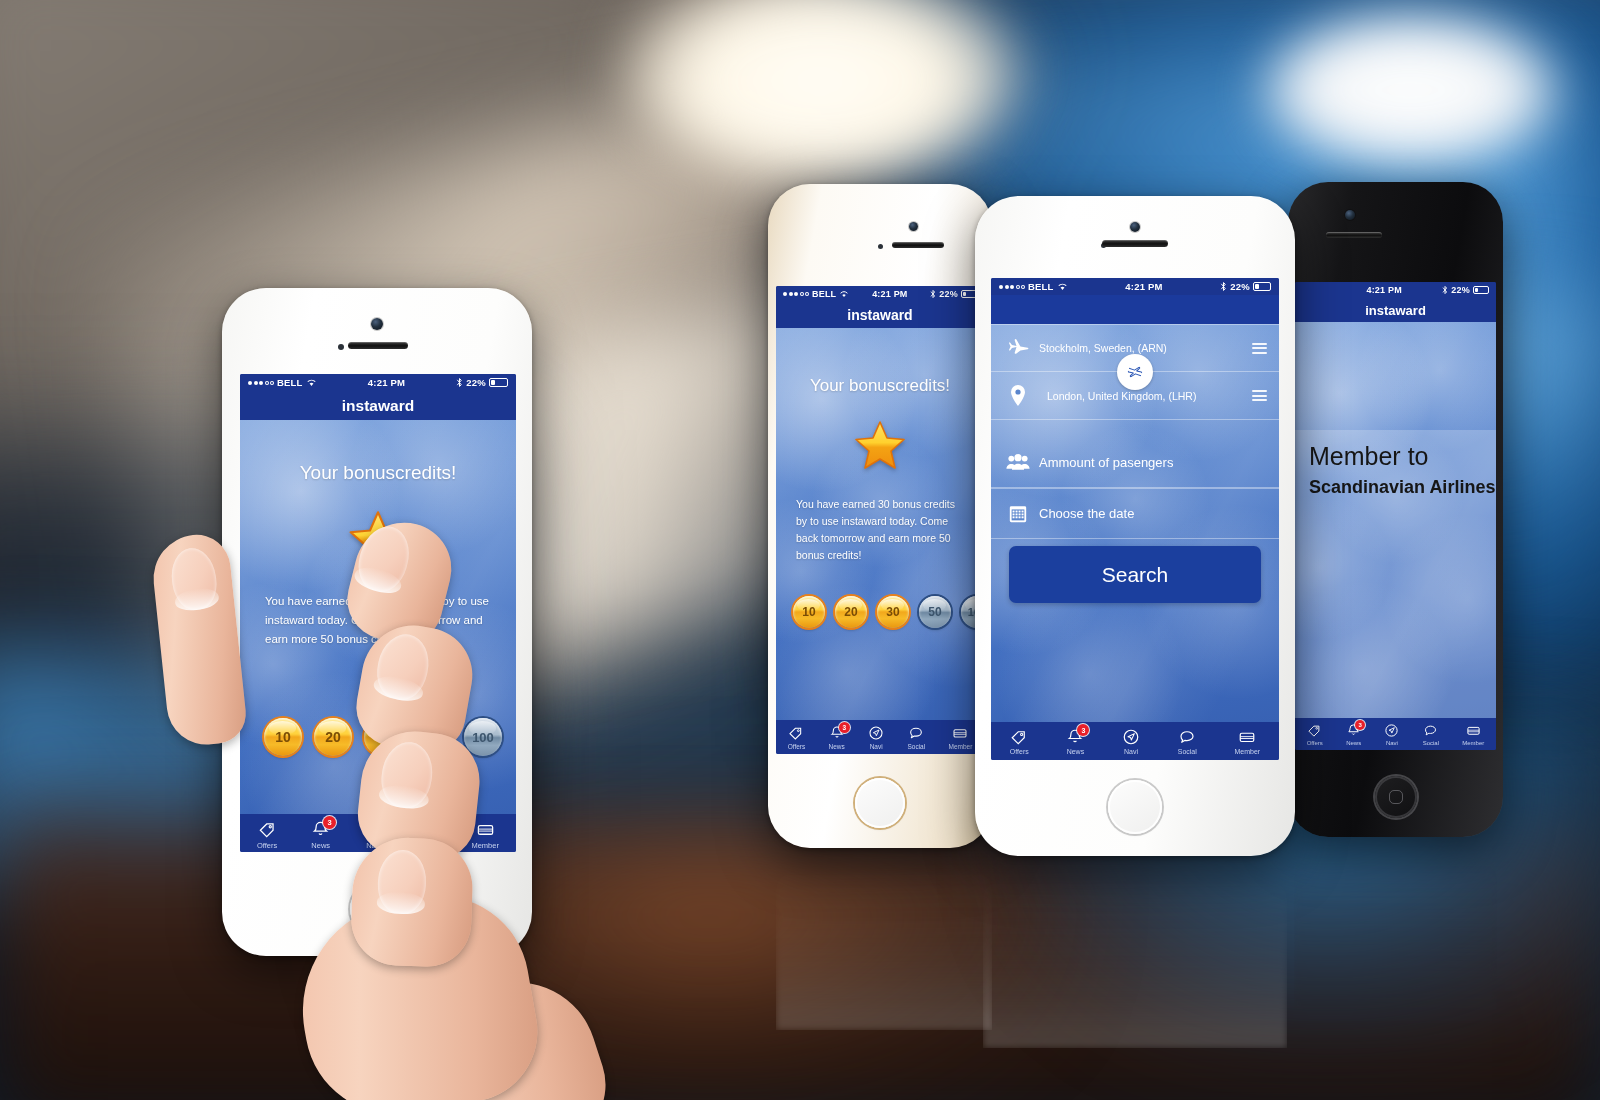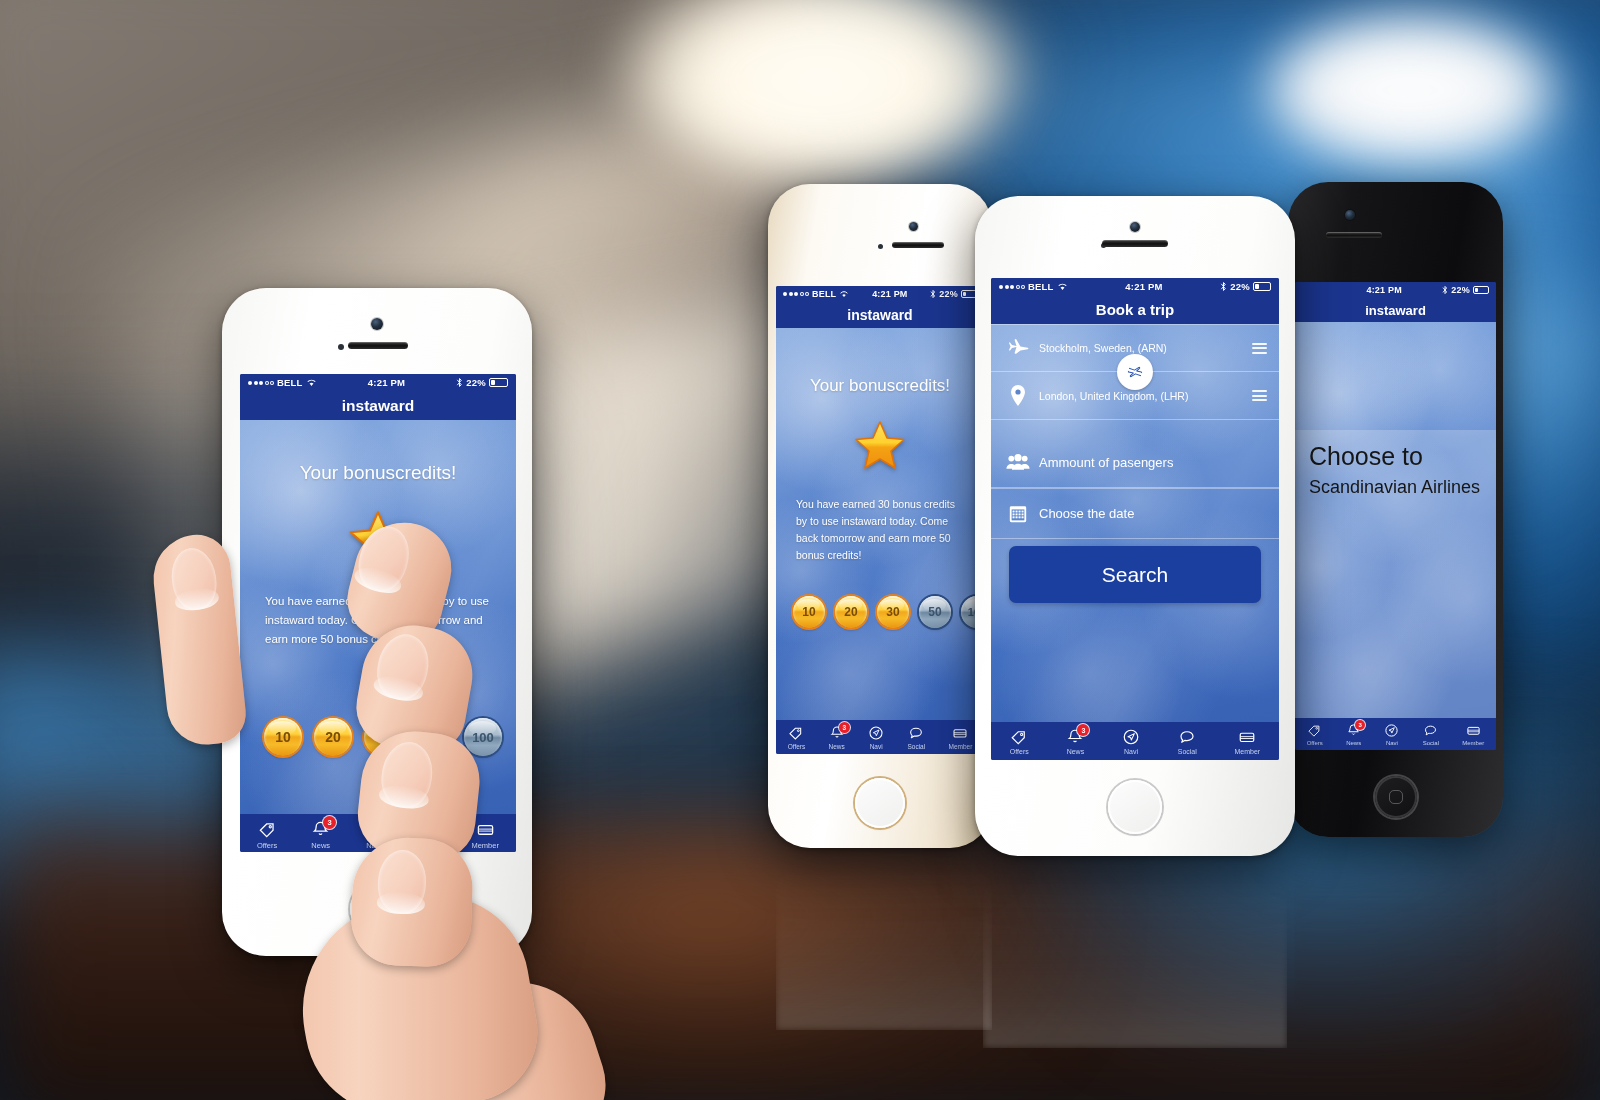--- a/index.html
+++ b/index.html
@@ -206,21 +206,21 @@
   .burger { margin-left:auto; display:flex; flex-direction:column; justify-content:center; }
   .burger span { display:block; background:rgba(255,255,255,.92); border-radius:1px; }
   .swapbtn { position:absolute; left:50%; transform:translate(-50%,-50%);
     border-radius:50%; background:#fff; display:flex; align-items:center; justify-content:center;
     box-shadow:0 1px 3px rgba(0,0,0,.25); z-index:3; }
   .searchbtn { background:#1b3f9e; color:#fff; border:0;
     display:flex; align-items:center; justify-content:center; font-weight:normal;
     box-shadow:0 2px 5px rgba(0,0,0,.22); }
   .welc-card { position:absolute; left:0; right:0; background:rgba(255,255,255,.22); }
   .welc-h1 { color:#161616; font-weight:normal; }
-  .welc-h2 { color:#161616; font-weight:normal; }
+  .welc-h2 { color:#161616; font-weight:bold; }
   .welc-p { color:#20324e; }
 
   
   .refl { position:absolute; pointer-events:none;
     transform:scaleY(-1); opacity:.22; filter:blur(3px);
     -webkit-mask-image:linear-gradient(to top, transparent 0%, rgba(0,0,0,.85) 90%);
             mask-image:linear-gradient(to top, transparent 0%, rgba(0,0,0,.85) 90%); }
 
   
   #hand { position:absolute; left:60px; top:430px; width:640px; height:670px; }
@@ -273,21 +273,21 @@
     </div>
 
     <div class="navbar" style="top:16px; height:24px; font-size:13px;">
       <span>instaward</span>
     </div>
     <div class="notch" style="top:40px; width:34px; height:13px;"></div>
 
     <div class="appbody" style="top:40px; bottom:32px;">
       <div class="gloss"></div>
       <div class="welc-card" style="top:108px; bottom:0;"></div>
-      <div class="welc-h1" style="position:absolute; left:14px; top:120px; font-size:25px;">Choose to</div>
+      <div class="welc-h1" style="position:absolute; left:14px; top:120px; font-size:25px;">Member to</div>
       <div class="welc-h2" style="position:absolute; left:14px; top:155px; font-size:18px;">Scandinavian Airlines</div>
     </div>
 
     <div class="tabbar" style="height:32px; padding-top:5px;">
       <div class="tab">
         <span class="ic">
           <svg width="15" height="15" viewBox="0 0 24 24">
               <path d="M3 13 11 5h8v8l-8 8z" fill="none" stroke="#fff" stroke-width="1.6"></path>
               <circle cx="15.5" cy="8.5" r="1.4" fill="none" stroke="#fff" stroke-width="1.4"></circle>
             </svg>
@@ -492,23 +492,20 @@
         <svg width="7" height="11" viewBox="0 0 6 10">
             <path d="M1 2.6 4.6 7 3 8.6V1.4L4.6 3 1 7.4" fill="none" stroke="#fff" stroke-width="0.9"></path>
           </svg>
         <span>22%</span>
         <span class="batt" style="width:18px; height:9px;">
             <i></i>
           </span>
       </div>
     </div>
 
-    <div class="navbar" style="top:17px; height:29px; font-size:15px;">
-      <span>Book a trip</span>
-    </div>
     <div class="notch" style="top:46px; width:40px; height:15px;"></div>
 
     <div class="appbody" style="top:46px; bottom:38px;">
       <div class="gloss"></div>
 
       <div class="row" style="height:48px; padding:0 12px; border-top:1px solid rgba(255,255,255,.38);">
         <span class="ric" style="width:30px;">
           <svg width="23" height="23" viewBox="0 0 24 24">
               <path d="M21.5 11.2 14 9.8 9.8 2.6a1 1 0 0 0-1.7 1L9.9 9.3 5.2 8.4 3.4 5.9a.7.7 0 0 0-1.2.7l1.5 3.3-1.5 3.3a.7.7 0 0 0 1.2.7l1.8-2.5 4.7-.9-1.8 5.7a1 1 0 0 0 1.7 1L14 14.2l7.5-1.4a.8.8 0 0 0 0-1.6z" fill="#fff"></path>
             </svg>
@@ -521,21 +518,21 @@
         </span>
       </div>
 
       <div class="swapbtn" style="top:48px; width:36px; height:36px;">
         <svg width="22" height="16" viewBox="0 0 26 18">
           <path d="M6 4.5 12.5 6.8 17.6 3.6a.7.7 0 0 1 .8 1.1L15 7.8l5.4 1.1c.6.1.6.9 0 1" fill="none" stroke="#2a56b5" stroke-width="1.2" stroke-linejoin="round"></path>
           <path d="M20 13.5 13.5 11.2 8.4 14.4a.7.7 0 0 1-.8-1.1L11 10.2 5.6 9.1c-.6-.1-.6-.9 0-1" fill="none" stroke="#2a56b5" stroke-width="1.2" stroke-linejoin="round"></path>
         </svg>
       </div>
 
-      <div class="row" style="height:48px; padding:0 12px;">
+      <div class="row" style="height:48px; padding:0 12px;gap:8px;">
         <span class="ric" style="width:30px;">
           <svg width="18" height="23" viewBox="0 0 18 23">
               <path d="M9 1a7 7 0 0 0-7 7c0 5 7 14 7 14s7-9 7-14a7 7 0 0 0-7-7z" fill="#fff"></path>
               <circle cx="9" cy="8" r="2.6" fill="#5b86cd"></circle>
             </svg>
         </span>
         <span style="font-size:10.5px; margin-left:6px;">London, United Kingdom, (LHR)</span>
         <span class="burger" style="gap:2.5px; width:15px;">
           <span style="height:2px;"></span>
             <span style="height:2px;"></span>

